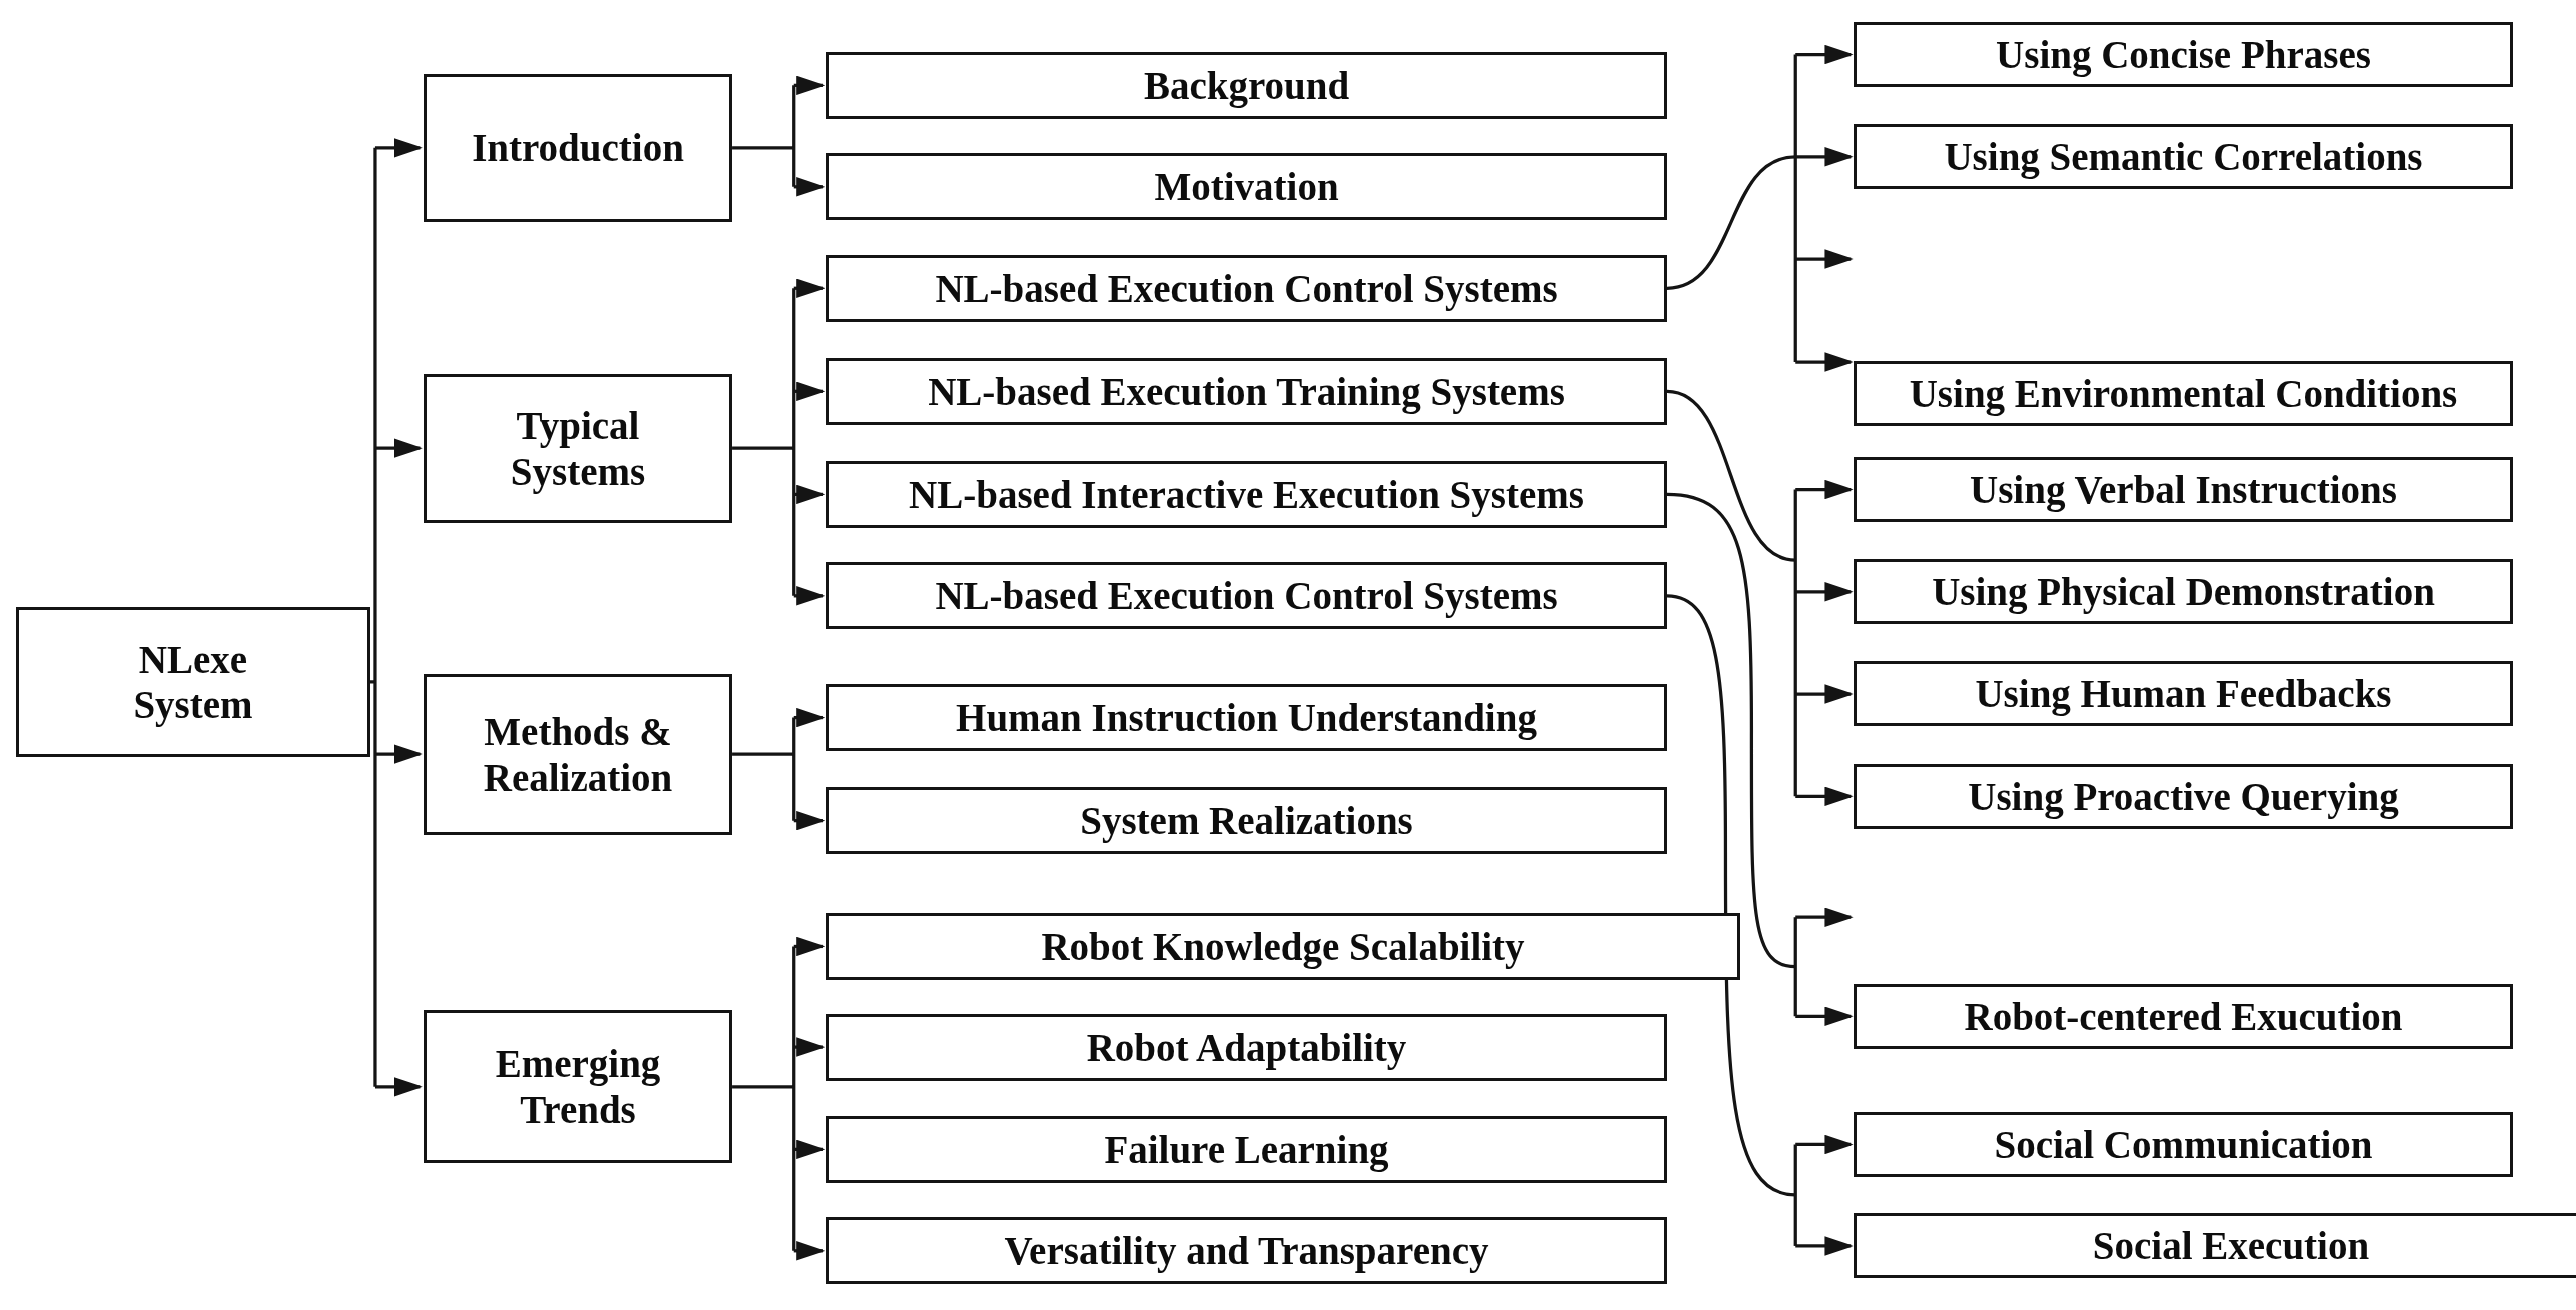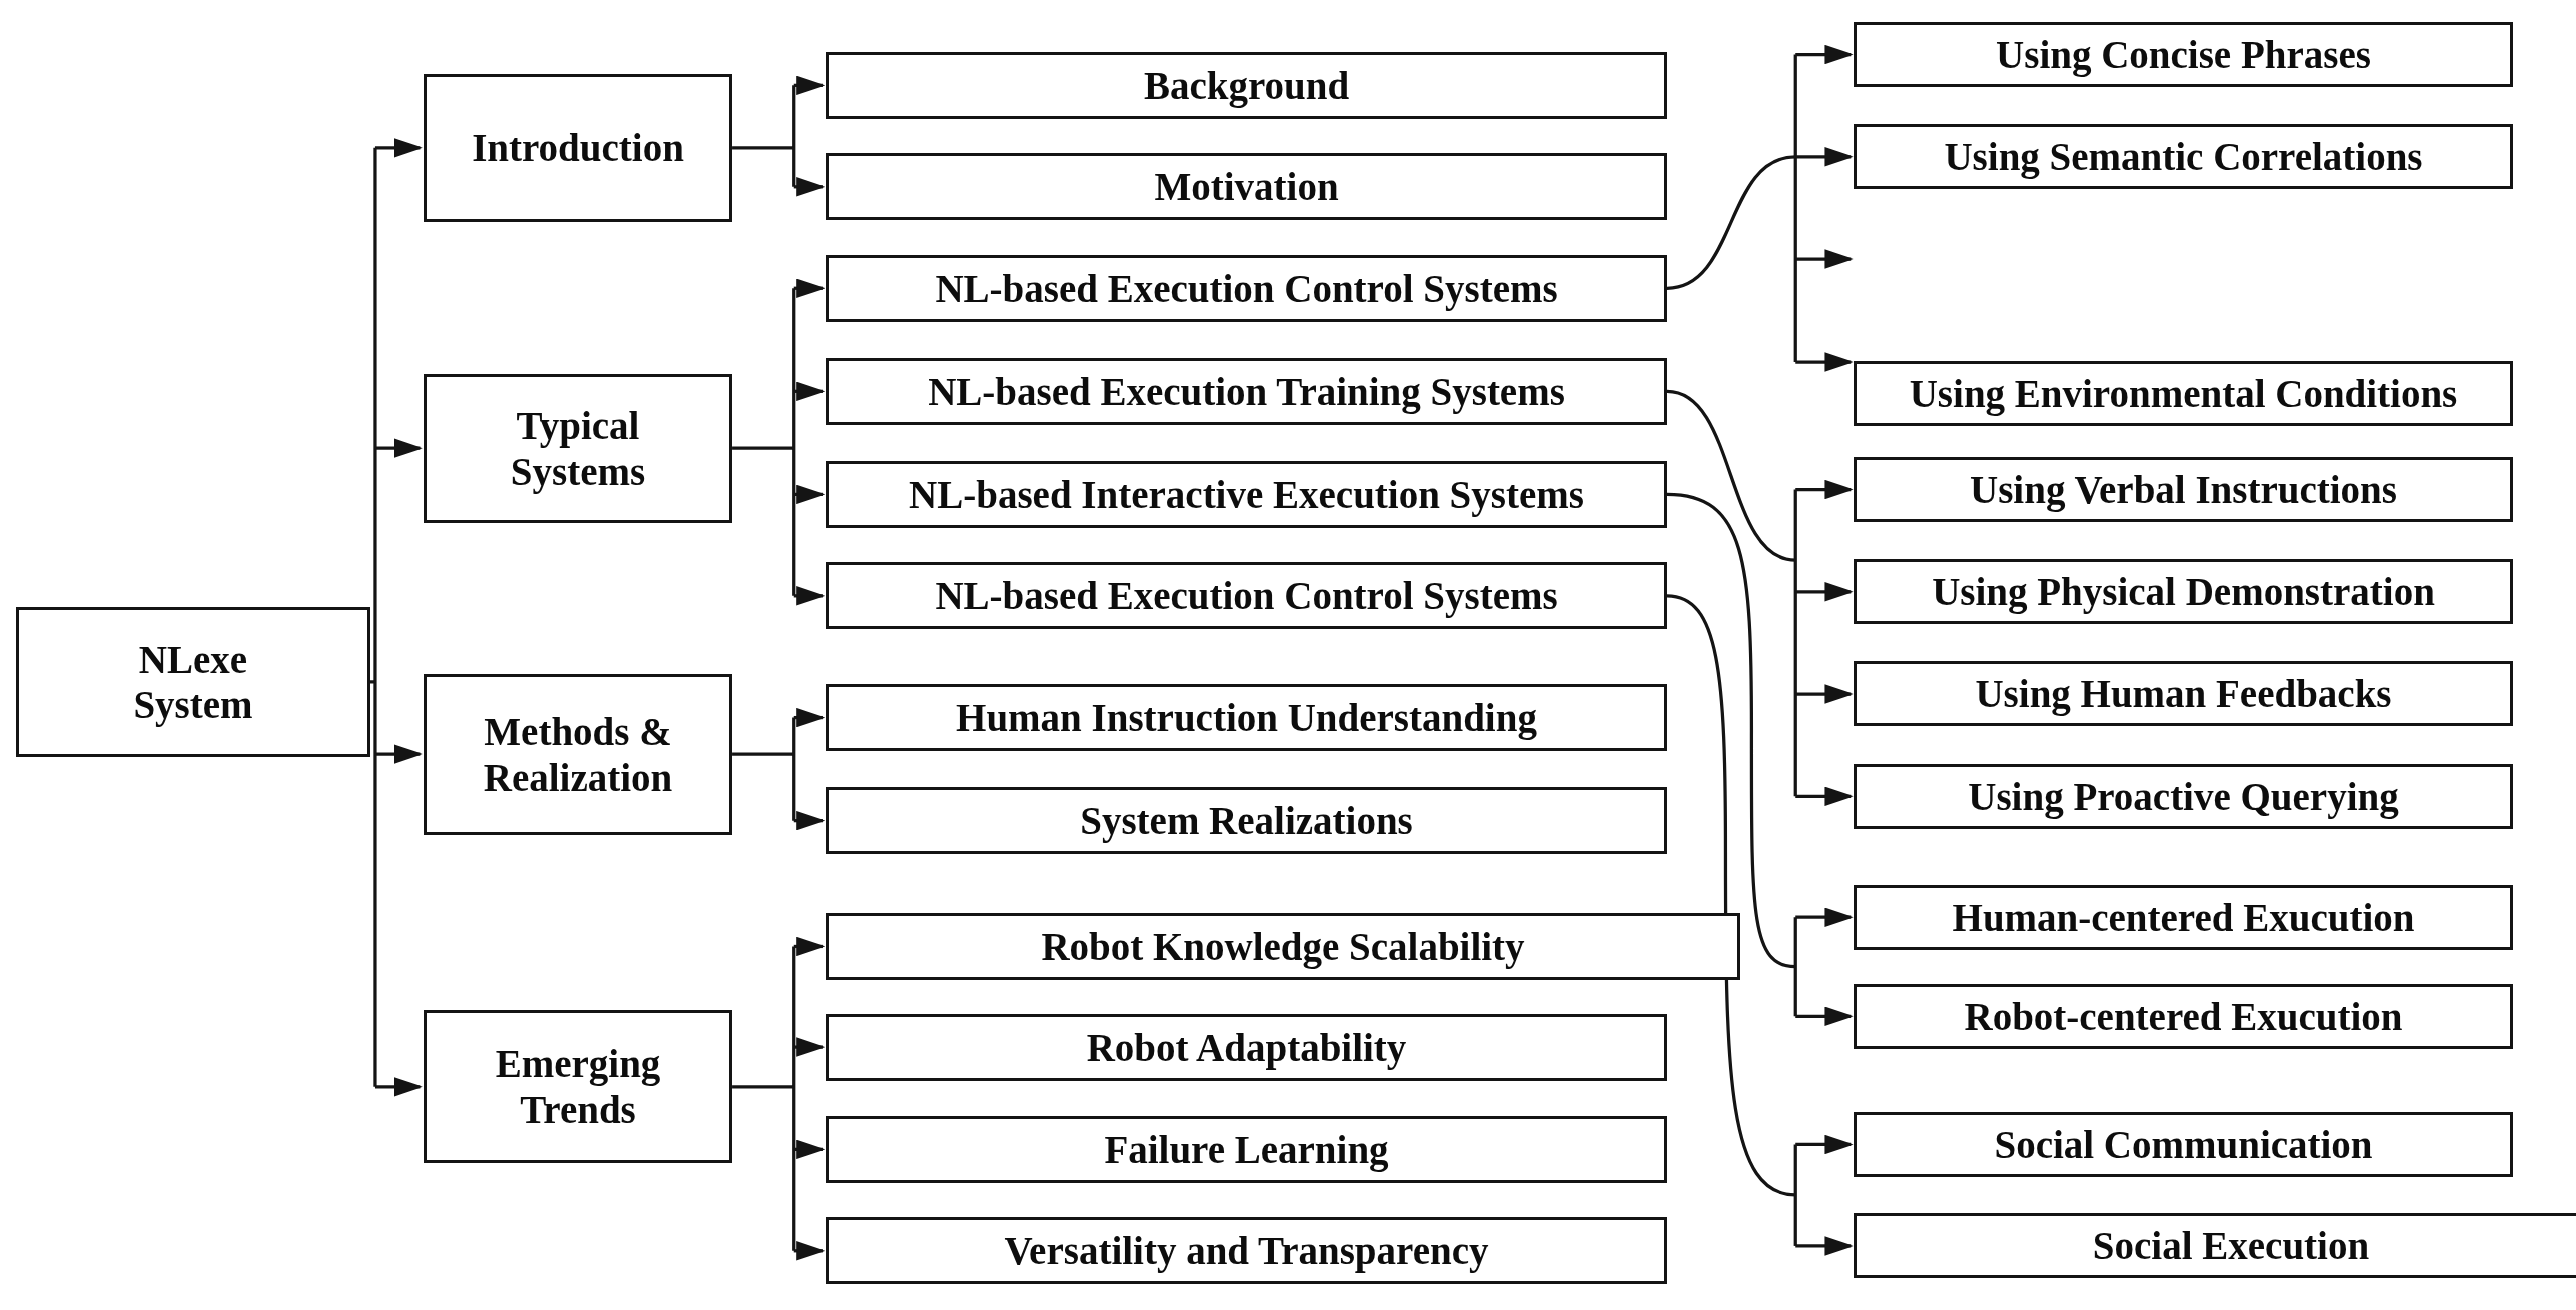--- a/index.html
+++ b/index.html
@@ -175,23 +175,20 @@
   <div class="node" style="left:1854px; top:457px; width:659px; height:65px;">
     <span>Using Verbal Instructions</span>
   </div>
   <div class="node" style="left:1854px; top:661px; width:659px; height:65px;">
     <span>Using Human Feedbacks</span>
   </div>
   <div class="node" style="left:1854px; top:764px; width:659px; height:65px;">
     <span>Using Proactive Querying</span>
   </div>
 
-  <div class="node" style="left:1854px; top:885px; width:659px; height:65px;">
-    <span>Human-centered Exucution</span>
-  </div>
   <div class="node" style="left:1854px; top:984px; width:659px; height:65px;">
     <span>Robot-centered Exucution</span>
   </div>
 
   <div class="node" style="left:1854px; top:1112px; width:659px; height:65px;">
     <span>Social Communication</span>
   </div>
   <div class="node" style="left:1854px; top:1213px; width:754px; height:65px;">
     <span>Social Execution</span>
   </div>

